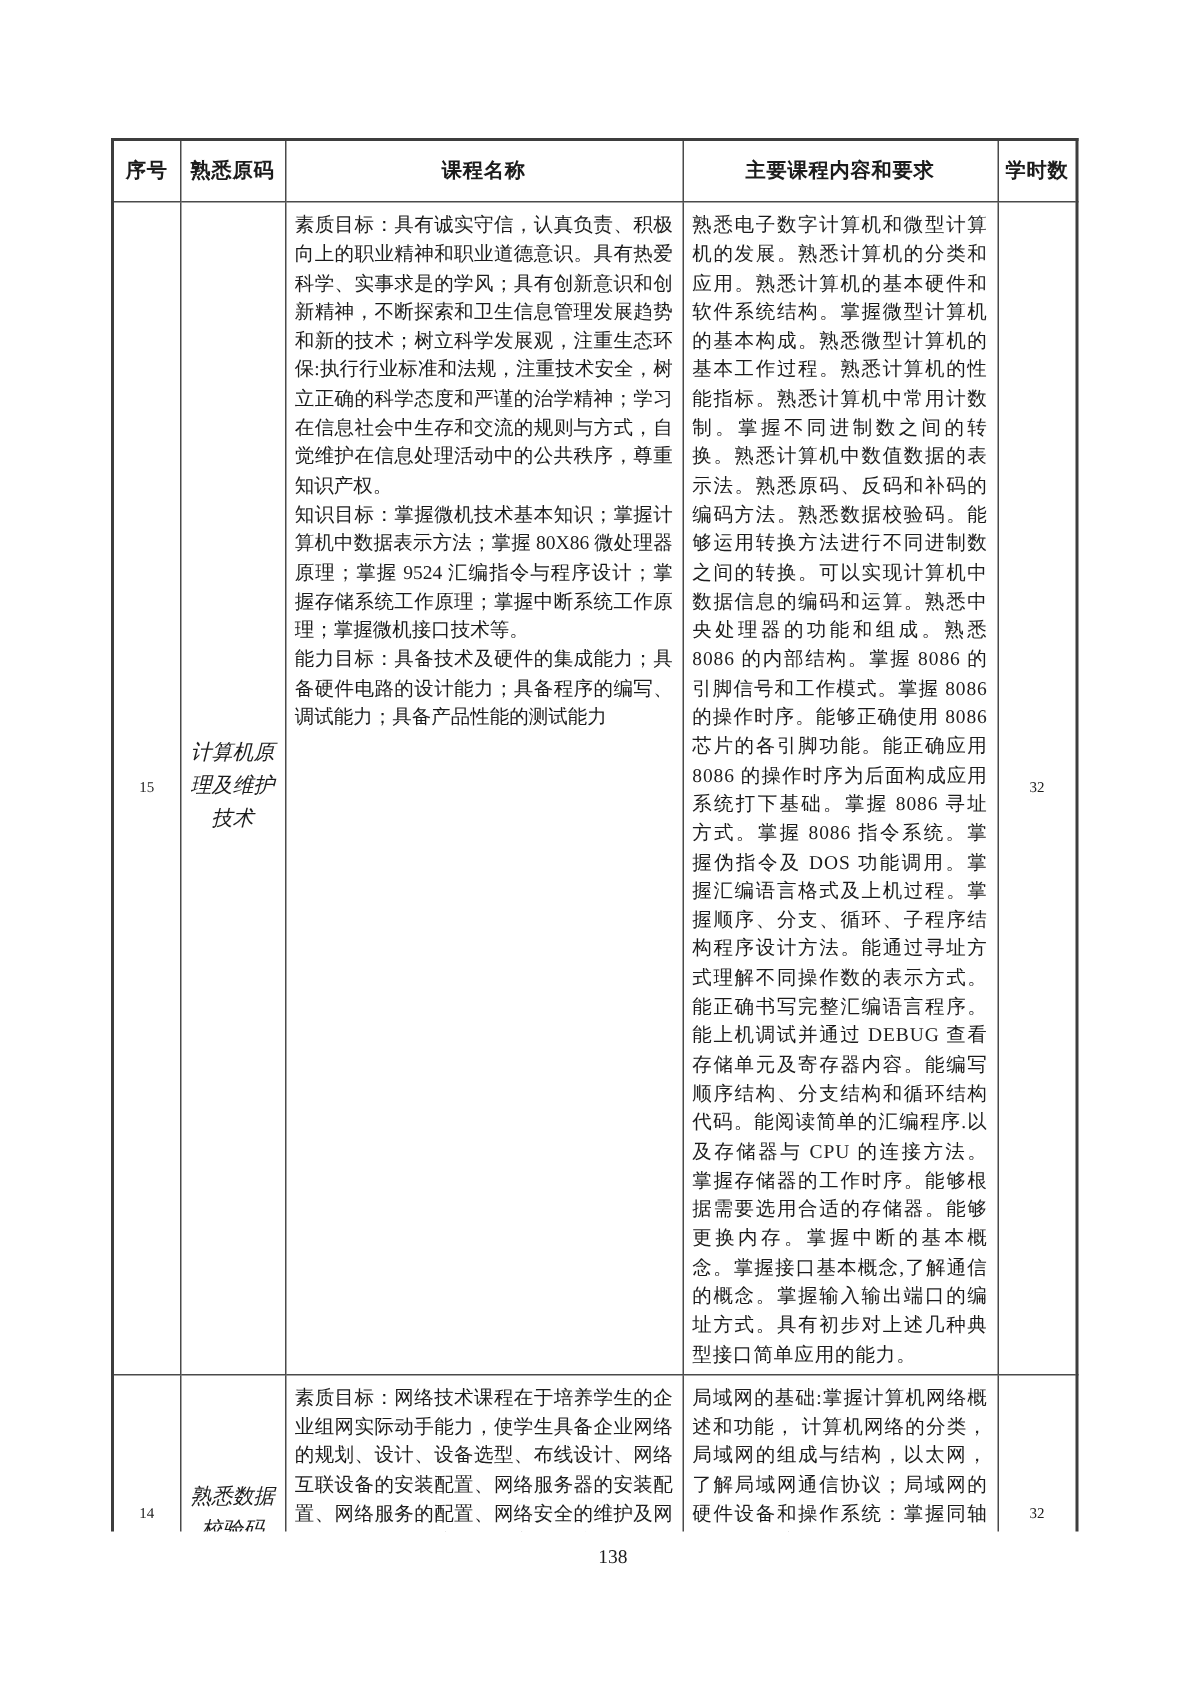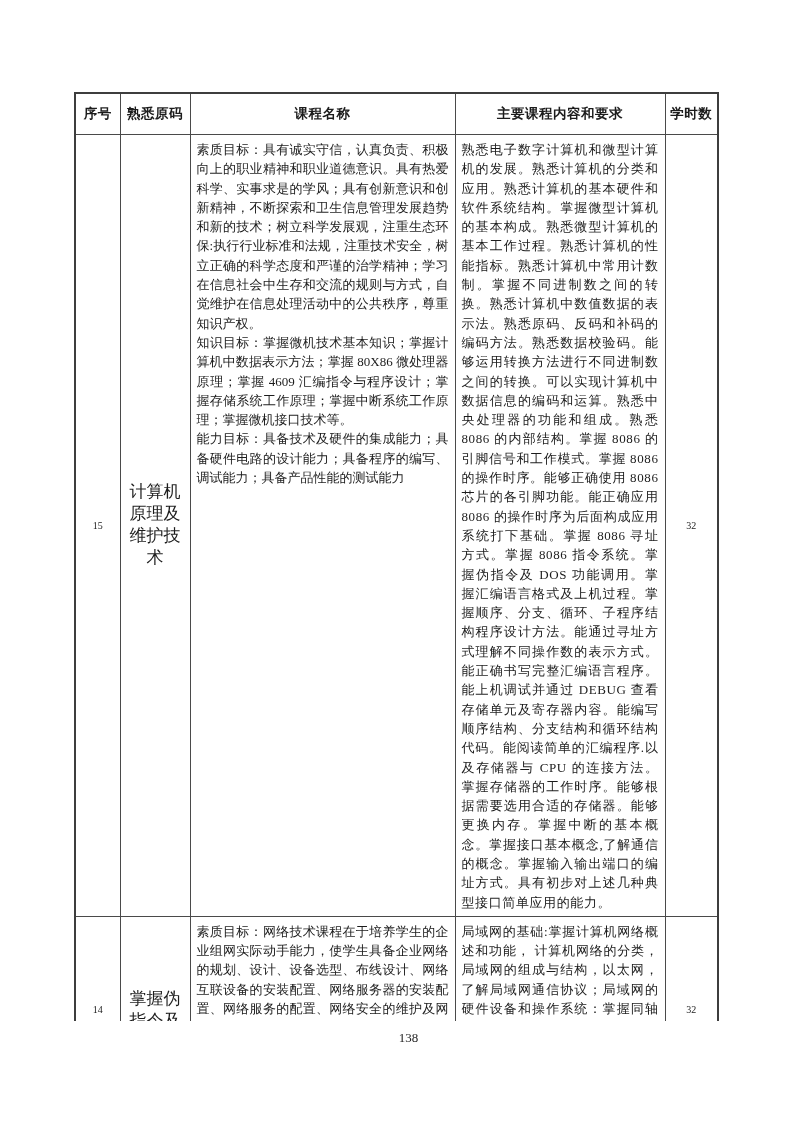--- a/index.html
+++ b/index.html
@@ -47,23 +47,24 @@
   col.c-obj    { width: 265px; }
   col.c-cont   { width: 210px; }
   col.c-hours  { width: 53px; }
 
   td.center-cell {
     text-align: center;
     font-size: 10px;
   }
   td.name-cell {
     text-align: center;
-    font-size: 17px;
+    font-size: 14px;
     padding: 0 5px;
     line-height: 22px;
+    font-style: italic;
   }
   td.text-cell {
     vertical-align: top;
     padding: 5px 6px 4px 6px;
     font-size: 13px;
     line-height: 19.3px;
   }
   td.text-cell p {
     margin: 0;
     text-align: justify;
@@ -116,34 +117,34 @@
           <th>主要课程内容和要求</th>
           <th>学时数</th>
         </tr>
       </thead>
       <tbody>
         <tr style="height:697px;">
           <td class="center-cell">15</td>
           <td class="name-cell">计算机原理及维护技术</td>
           <td class="text-cell">
             <p>素质目标：具有诚实守信，认真负责、积极向上的职业精神和职业道德意识。具有热爱科学、实事求是的学风；具有创新意识和创新精神，不断探索和卫生信息管理发展趋势和新的技术；树立科学发展观，注重生态环保:执行行业标准和法规，注重技术安全，树立正确的科学态度和严谨的治学精神；学习在信息社会中生存和交流的规则与方式，自觉维护在信息处理活动中的公共秩序，尊重知识产权。</p>
-            <p>知识目标：掌握微机技术基本知识；掌握计算机中数据表示方法；掌握 80X86 微处理器原理；掌握 4609 汇编指令与程序设计；掌握存储系统工作原理；掌握中断系统工作原理；掌握微机接口技术等。</p>
+            <p>知识目标：掌握微机技术基本知识；掌握计算机中数据表示方法；掌握 80X86 微处理器原理；掌握 9524 汇编指令与程序设计；掌握存储系统工作原理；掌握中断系统工作原理；掌握微机接口技术等。</p>
             <p>能力目标：具备技术及硬件的集成能力；具备硬件电路的设计能力；具备程序的编写、调试能力；具备产品性能的测试能力</p>
           </td>
           <td class="text-cell content-cell">
             <p>熟悉电子数字计算机和微型计算机的发展。熟悉计算机的分类和应用。熟悉计算机的基本硬件和软件系统结构。掌握微型计算机的基本构成。熟悉微型计算机的基本工作过程。熟悉计算机的性能指标。熟悉计算机中常用计数制。掌握不同进制数之间的转换。熟悉计算机中数值数据的表示法。熟悉原码、反码和补码的编码方法。熟悉数据校验码。能够运用转换方法进行不同进制数之间的转换。可以实现计算机中数据信息的编码和运算。熟悉中央处理器的功能和组成。熟悉 8086 的内部结构。掌握 8086 的引脚信号和工作模式。掌握 8086 的操作时序。能够正确使用 8086 芯片的各引脚功能。能正确应用 8086 的操作时序为后面构成应用系统打下基础。掌握 8086 寻址方式。掌握 8086 指令系统。掌握伪指令及 DOS 功能调用。掌握汇编语言格式及上机过程。掌握顺序、分支、循环、子程序结构程序设计方法。能通过寻址方式理解不同操作数的表示方式。能正确书写完整汇编语言程序。能上机调试并通过 DEBUG 查看存储单元及寄存器内容。能编写顺序结构、分支结构和循环结构代码。能阅读简单的汇编程序.以及存储器与 CPU 的连接方法。掌握存储器的工作时序。能够根据需要选用合适的存储器。能够更换内存。掌握中断的基本概念。掌握接口基本概念,了解通信的概念。掌握输入输出端口的编址方式。具有初步对上述几种典型接口简单应用的能力。</p>
           </td>
           <td class="center-cell">32</td>
         </tr>
         <tr class="row-cut">
           <td class="center-cell">
             <div class="vcent">14</div>
           </td>
           <td class="name-cell">
-            <div class="vcent">掌握伪指令及</div>
+            <div class="vcent">熟悉数据校验码</div>
           </td>
           <td class="text-cell">
             <p>素质目标：网络技术课程在于培养学生的企业组网实际动手能力，使学生具备企业网络的规划、设计、设备选型、布线设计、网络互联设备的安装配置、网络服务器的安装配置、网络服务的配置、网络安全的维护及网络监控、网络故障排除等方面的综合职业能力。</p>
 
           </td>
           <td class="text-cell content-cell">
             <p>局域网的基础:掌握计算机网络概述和功能， 计算机网络的分类，局域网的组成与结构，以太网，了解局域网通信协议；局域网的硬件设备和操作系统：掌握同轴电缆、双绞线、光纤、网卡、集线器、交换机、路由器等原理。;会使用 WindowsServer 2003 组建局域网。管理和应用 WindowsServer 2003 局域网。掌握组</p>
           </td>
           <td class="center-cell">
             <div class="vcent">32</div>

